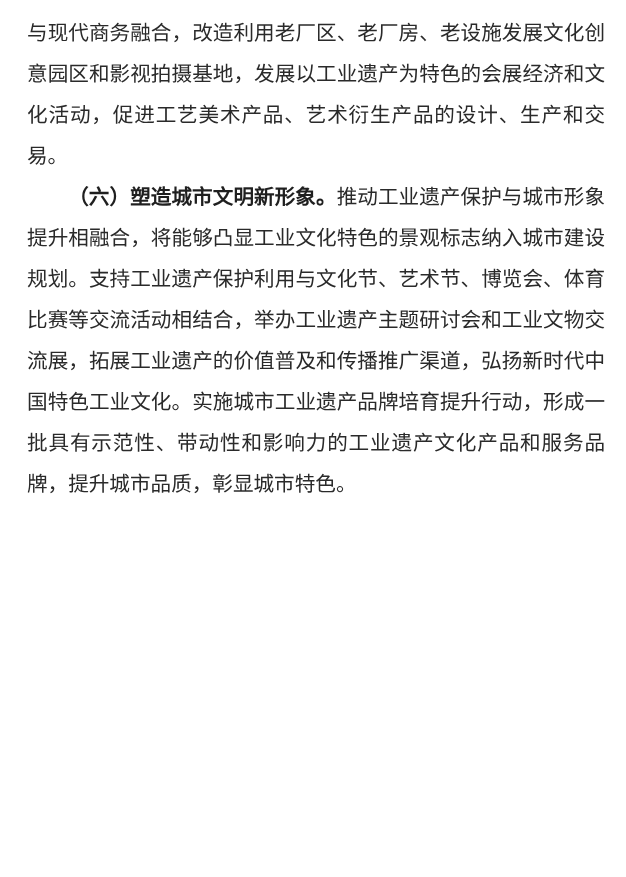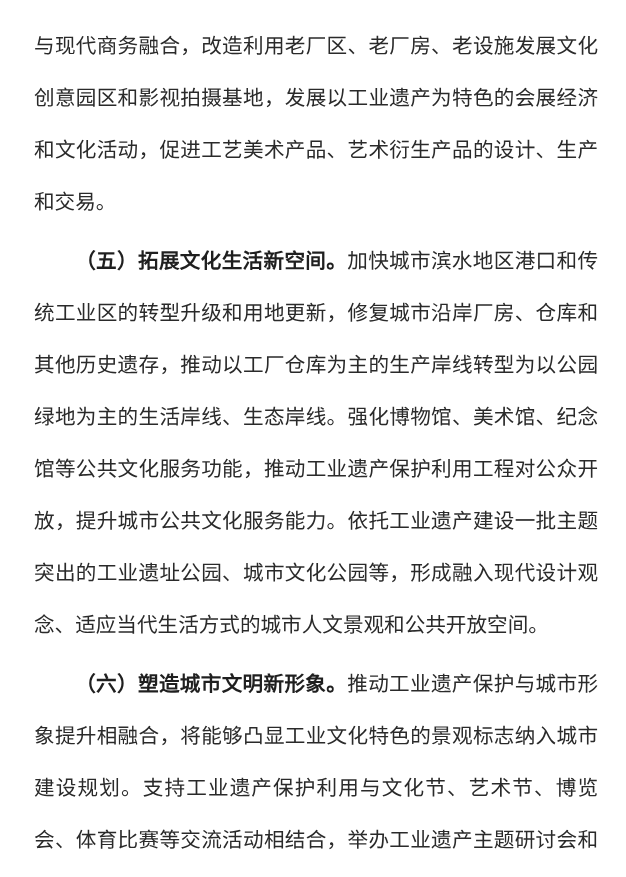--- a/index.html
+++ b/index.html
@@ -12,37 +12,36 @@
   }
   .doc {
     width: 626px;
     height: 877px;
     padding: 13px 21px 0 27px;
     font-family: "DejaVu Serif", "Liberation Serif", serif;
     font-size: 20.6px;
     color: #2a2a2a;
   }
   .para {
-    margin: 7px;
-    line-height: 52px;
+    margin: 0;
+    line-height: 41px;
     text-align: justify;
     text-justify: inter-ideograph;
   }
   .para.heading {
     font-family: "DejaVu Sans", "Liberation Sans", sans-serif;
     font-weight: 700;
     color: #1c1c1c;
     text-align: left;
   }
   .run { font-style: normal; }
   .run-bold { font-weight: 700; color: #1f1f1f; }
 </style>
 </head>
 <body>
 
 <main class="doc">
   <article id="doc-body">
       <p class="para" style="text-indent: 0em;"><span class="run">与现代商务融合，改造利用老厂区、老厂房、老设施发展文化创意园区和影视拍摄基地，发展以工业遗产为特色的会展经济和文化活动，促进工艺美术产品、艺术衍生产品的设计、生产和交易。</span></p>
-      <p class="para" style="text-indent: 2em;"><span class="run run-bold">（五）拓展文化生活新空间。</span><span class="run">加快城市滨水地区港口和传统工业区的转型升级和用地更新，修复城市沿岸厂房、仓库和其他历史遗存，推动以工厂仓库为主的生产岸线转型为以公园绿地为主的生活岸线、生态岸线。强化博物馆、美术馆、纪念馆等公共文化服务功能，推动工业遗产保护利用工程对公众开放，提升城市公共文化服务能力。依托工业遗产建设一批主题突出的工业遗址公园、城市文化公园等，形成融入现代设计观念、适应当代生活方式的城市人文景观和公共开放空间。</span></p>
       <p class="para" style="text-indent: 2em;"><span class="run run-bold">（六）塑造城市文明新形象。</span><span class="run">推动工业遗产保护与城市形象提升相融合，将能够凸显工业文化特色的景观标志纳入城市建设规划。支持工业遗产保护利用与文化节、艺术节、博览会、体育比赛等交流活动相结合，举办工业遗产主题研讨会和工业文物交流展，拓展工业遗产的价值普及和传播推广渠道，弘扬新时代中国特色工业文化。实施城市工业遗产品牌培育提升行动，形成一批具有示范性、带动性和影响力的工业遗产文化产品和服务品牌，提升城市品质，彰显城市特色。</span></p>
       <p class="para" style="text-indent: 2em;"></p>
     </article>
 </main>
 
 </body></html>

